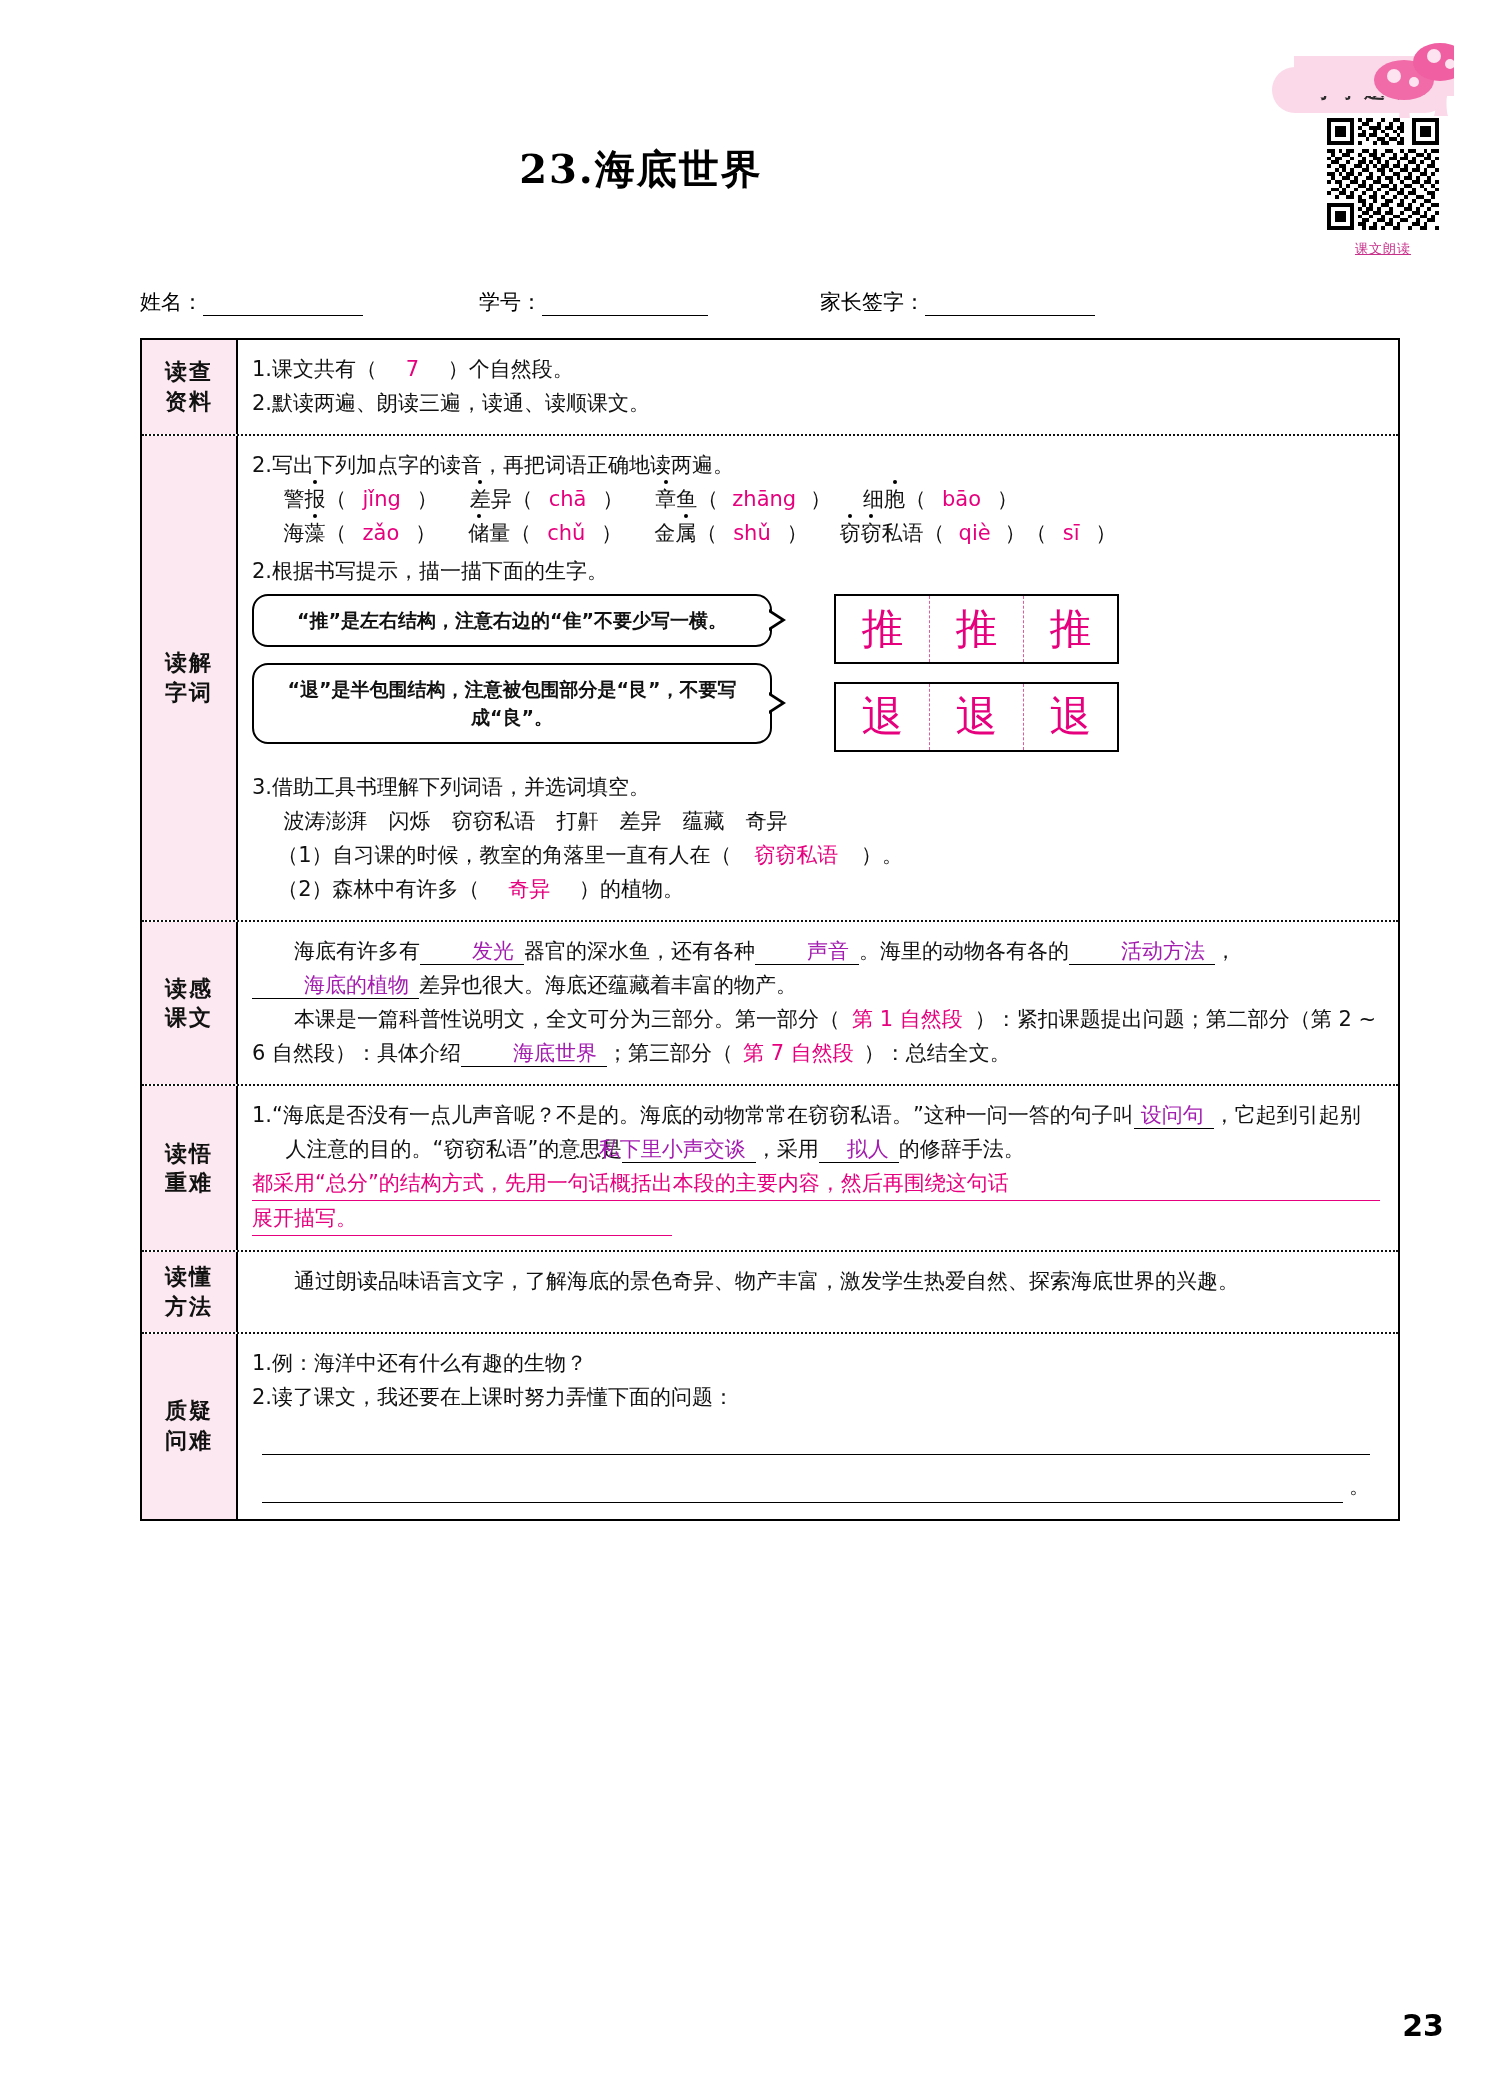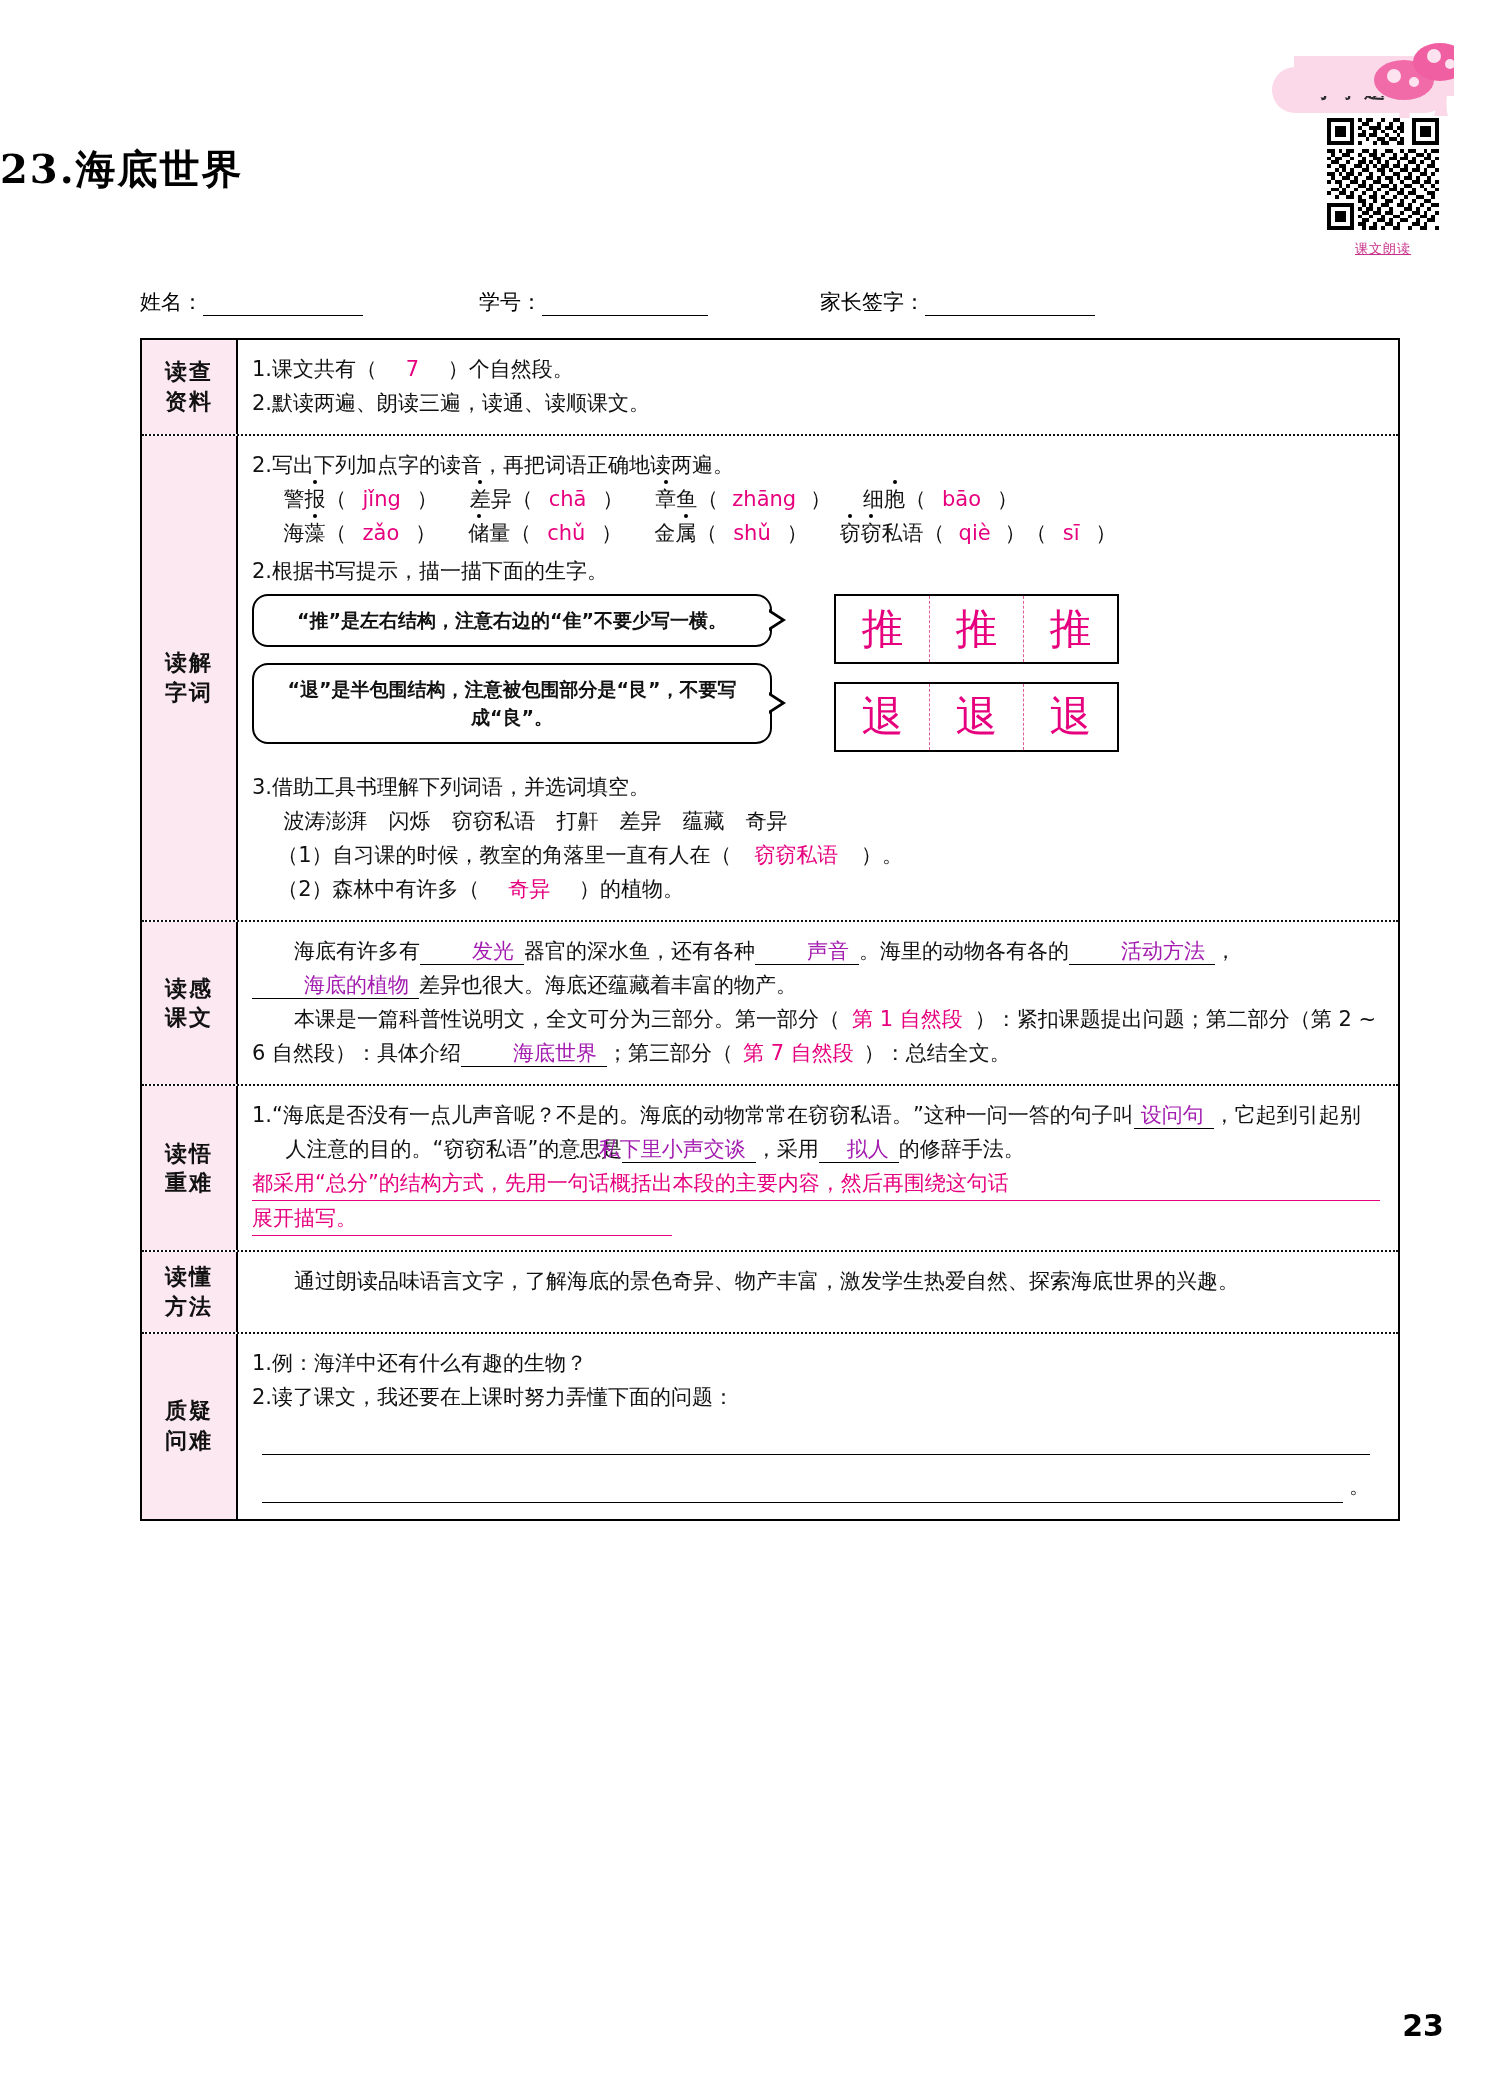--- a/index.html
+++ b/index.html
@@ -71,20 +71,21 @@
     letter-spacing: 1px;
     text-decoration: underline;
   }
 
   
   .title {
     position: absolute;
     top: 142px;
     left: 0;
     width: 1282px;
+    text-align: center;
     font-family: "DejaVu Serif", "Liberation Serif", serif;
     font-size: 40px;
     font-weight: 700;
     letter-spacing: 2px;
     color: #000;
   }
 
   
   .name-row {
     position: absolute;

